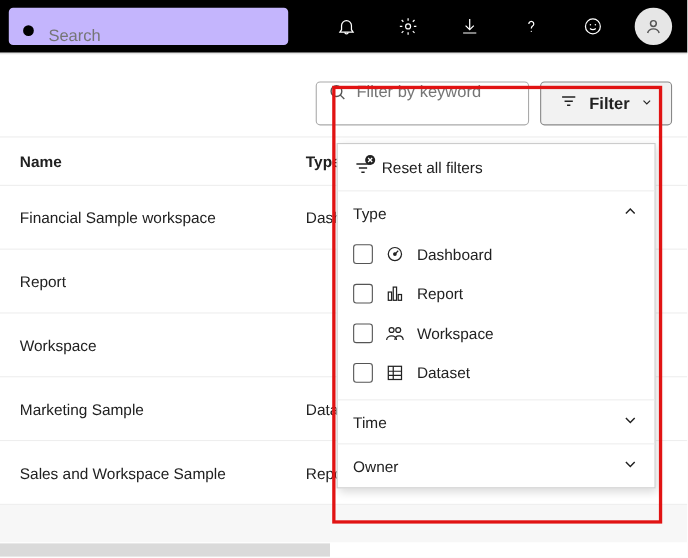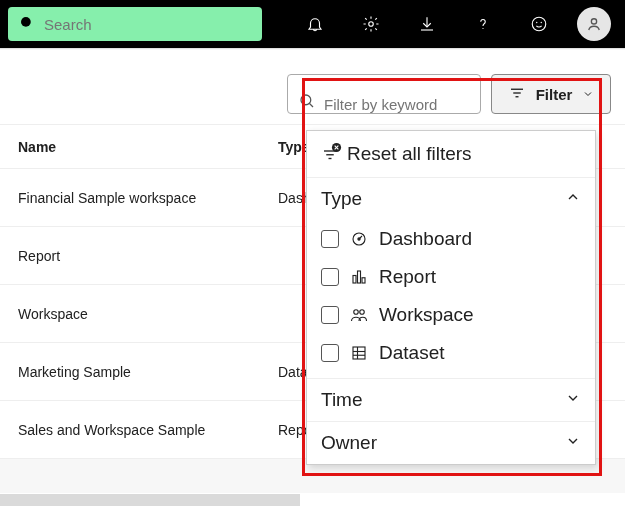--- a/index.html
+++ b/index.html
@@ -19,24 +19,24 @@
     height: 48px;
     background: #000;
     display: flex;
     align-items: center;
     padding: 0 8px;
     gap: 8px;
   }
   .search-box {
     flex: 0 0 254px;
     height: 34px;
-    background: #86efac;
+    background: #c4b5fd;
     border-radius: 4px;
     display: flex;
-    align-items: center;
+    align-items: flex-end;
     padding: 0 10px;
     gap: 8px;
   }
   .search-box input {
     border: none;
     outline: none;
     flex: 1;
     font-size: 15px;
     color: #555;
     background: transparent;
@@ -78,21 +78,21 @@
     gap: 10px;
     padding: 24px 14px 10px 14px;
     background: #fff;
   }
   .keyword-input {
     height: 40px;
     width: 194px;
     border: 1px solid #aaa;
     border-radius: 4px;
     display: flex;
-    align-items: flex-end;
+    align-items: flex-start;
     padding: 0 10px;
     gap: 8px;
   }
   .keyword-input input {
     border: none; outline: none; flex: 1; font-size: 15px; color: #555;
     background: transparent;
   }
   .filter-button {
     height: 40px;
     min-width: 120px;
@@ -150,21 +150,21 @@
   }
   .dropdown {
     position: absolute;
     top: 130px;
     left: 306px;
     width: 290px;
     background: #fff;
     border: 1px solid #ccc;
     box-shadow: 2px 3px 8px rgba(0,0,0,.15);
     z-index: 3;
-    font-size: 19px;
+    font-size: 14px;
   }
   .dropdown .reset-row {
     display: flex; align-items: center; gap: 8px;
     padding: 12px 14px;
   }
   .dropdown .section-header {
     display: flex; align-items: center; justify-content: space-between;
     padding: 10px 14px;
     border-top: 1px solid #eee;
     cursor: pointer;

